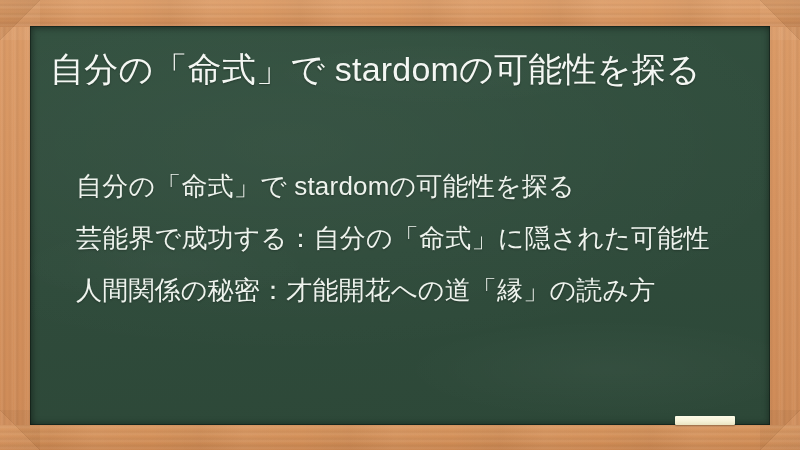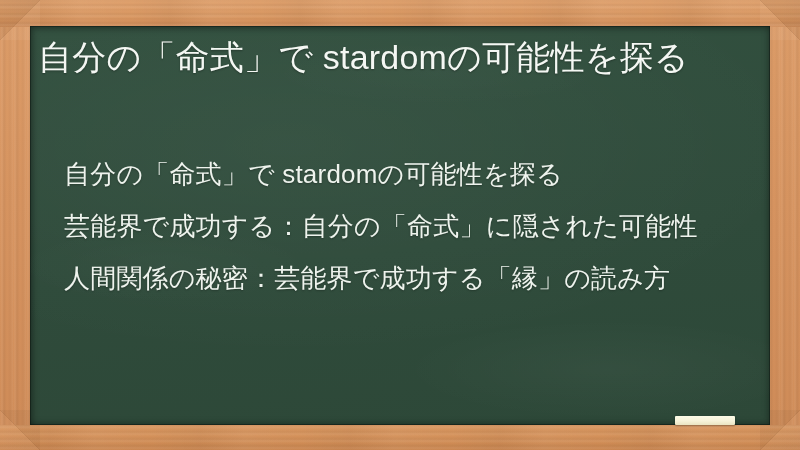--- a/index.html
+++ b/index.html
@@ -115,21 +115,21 @@
     background:
       radial-gradient(ellipse 120% 90% at 35% 30%,
         rgba(255,255,255,0.035) 0%,
         rgba(255,255,255,0.00) 60%),
       linear-gradient(175deg, #32503f 0%, #2f4b3b 55%, #2d4838 100%);
     box-shadow:
       inset 0 0 0 1px rgba(0,0,0,0.30),
       inset 2px 2px 7px rgba(0,0,0,0.38),
       inset -2px -2px 6px rgba(0,0,0,0.22);
     box-sizing: border-box;
-    padding: 4px;
+    padding: 16px;
     overflow: hidden;
   }
 
   
   .board::before {
     content: "";
     position: absolute;
     inset: 0;
     pointer-events: none;
     background:
@@ -205,21 +205,21 @@
   <div class="miter br"></div>
 
   <div class="board">
     <div class="board-inner">
 
       <h1 class="headline">自分の「命式」で stardomの可能性を探る</h1>
 
       <ul class="topic-list">
         <li class="topic-item">自分の「命式」で stardomの可能性を探る</li>
         <li class="topic-item">芸能界で成功する：自分の「命式」に隠された可能性</li>
-        <li class="topic-item">人間関係の秘密：芸能界で成功する「縁」の読み方</li>
+        <li class="topic-item">人間関係の秘密：才能開花への道「縁」の読み方</li>
       </ul>
 
     </div>
   </div>
 
   <div class="chalk"></div>
 
 </div>
 
 </body></html>

